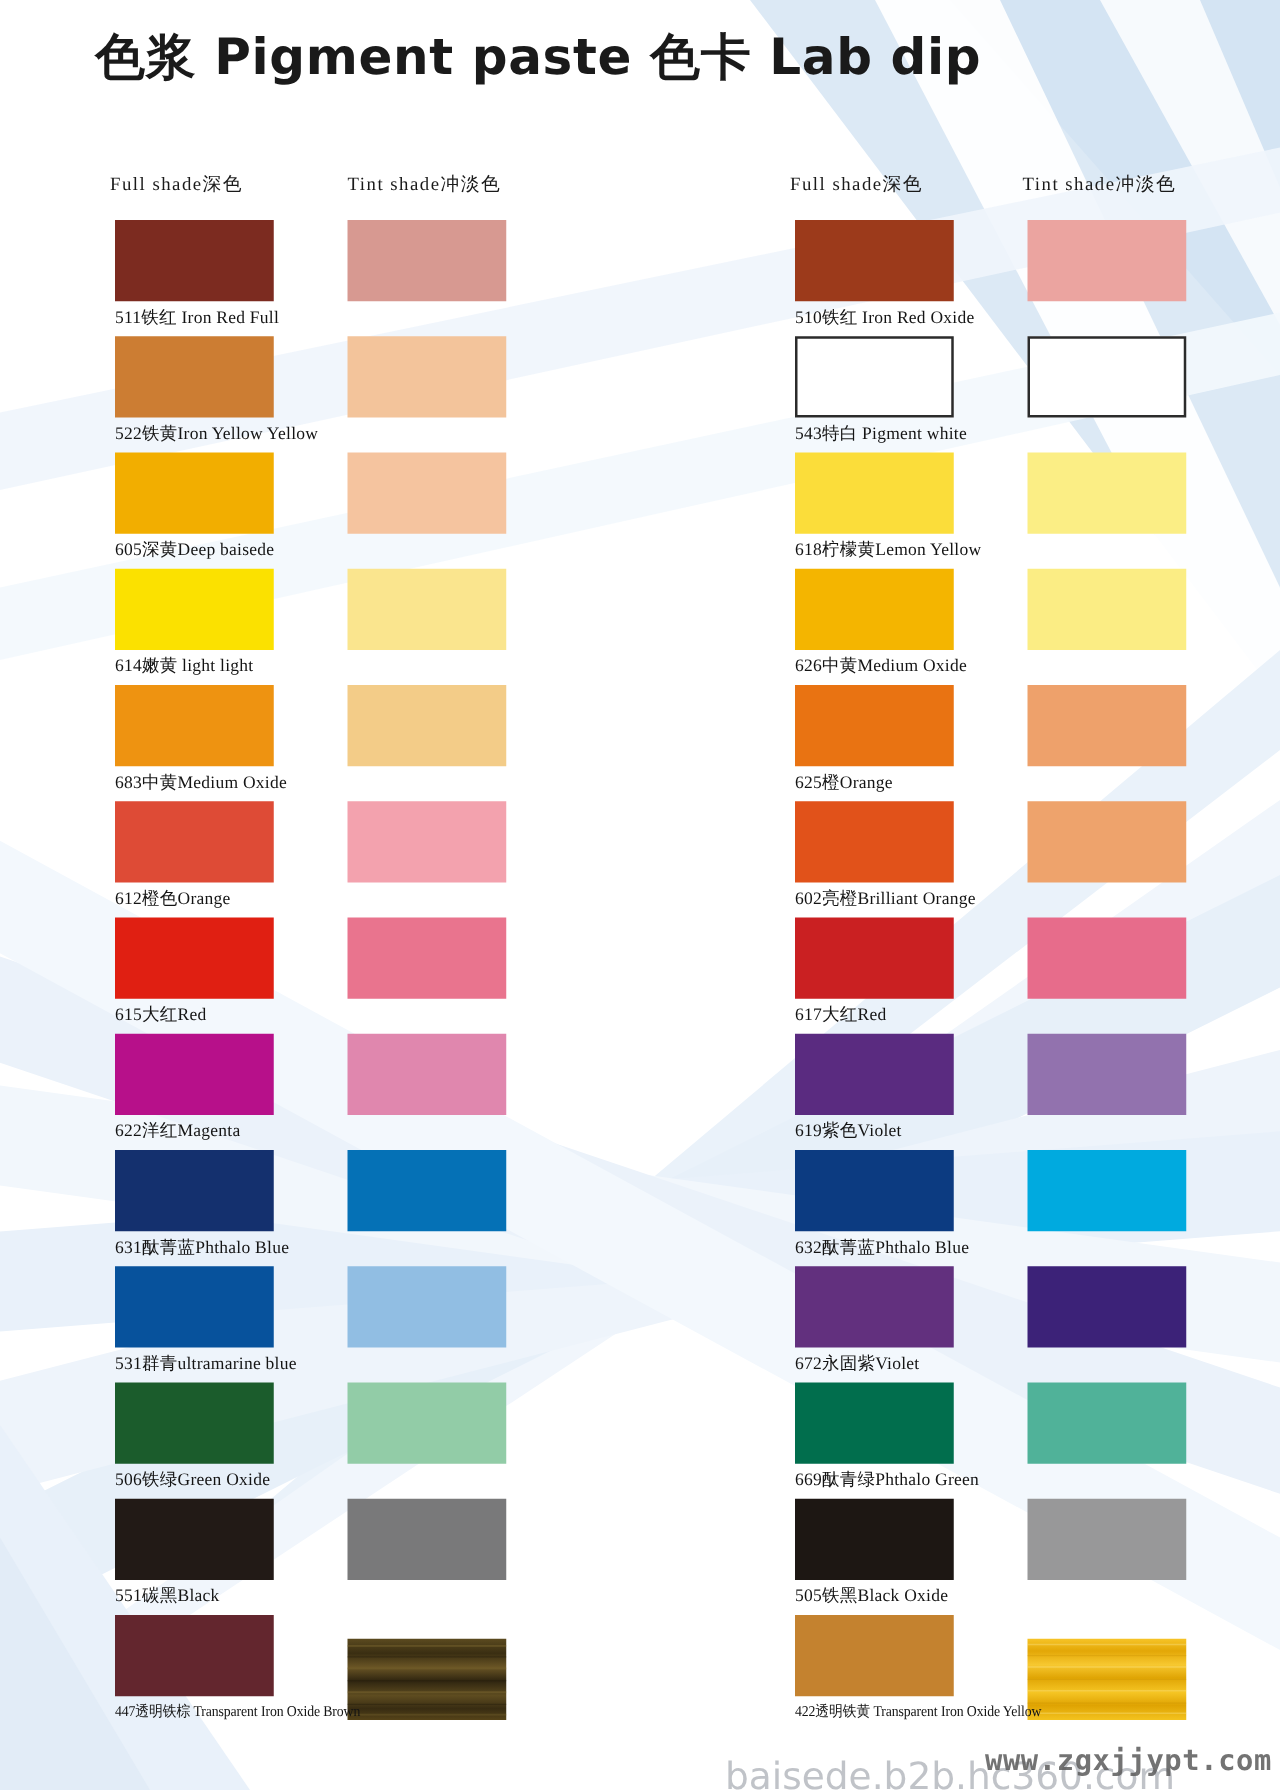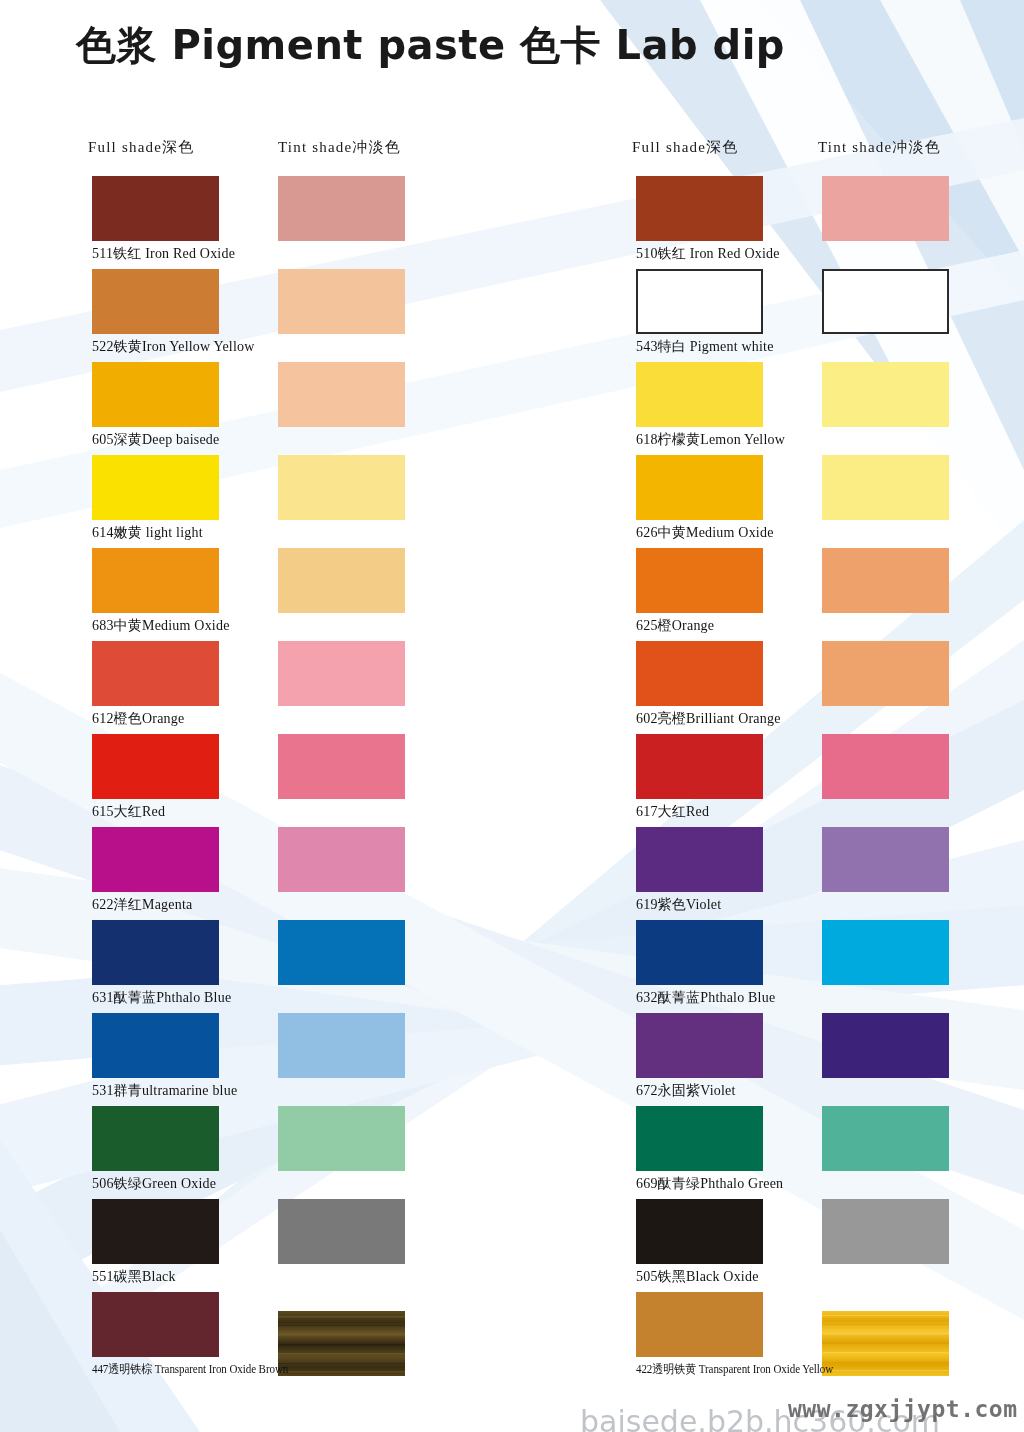--- a/index.html
+++ b/index.html
@@ -231,21 +231,21 @@
 
   <div class="col-header" id="hdr-l-full">Full shade深色</div>
   <div class="col-header" id="hdr-l-tint">Tint shade冲淡色</div>
   <div class="col-header" id="hdr-r-full">Full shade深色</div>
   <div class="col-header" id="hdr-r-tint">Tint shade冲淡色</div>
 
   <div class="panel" id="panel-left">
       <div class="row">
         <div class="swatch full" style="background: rgb(124, 43, 32);"></div>
         <div class="swatch tint" style="background: rgb(215, 153, 145);"></div>
-        <div class="row-label">511铁红 Iron Red Oxide</div>
+        <div class="row-label">511铁红 Iron Red Full</div>
       </div>
       <div class="row">
         <div class="swatch full" style="background: rgb(204, 125, 51);"></div>
         <div class="swatch tint" style="background: rgb(243, 196, 155);"></div>
         <div class="row-label">522铁黄Iron Yellow Yellow</div>
       </div>
       <div class="row">
         <div class="swatch full" style="background: rgb(242, 174, 0);"></div>
         <div class="swatch tint" style="background: rgb(245, 196, 159);"></div>
         <div class="row-label">605深黄Deep baisede</div>

